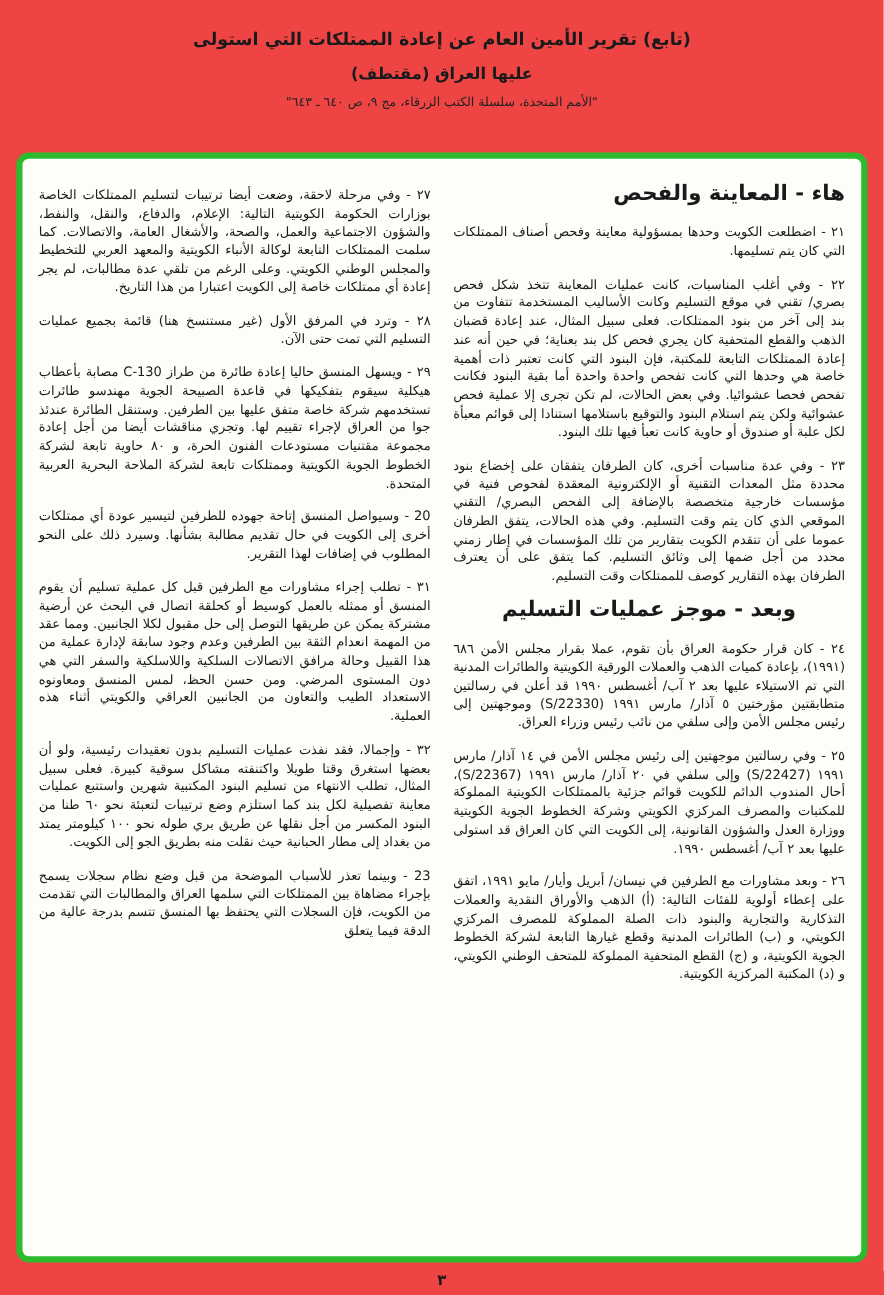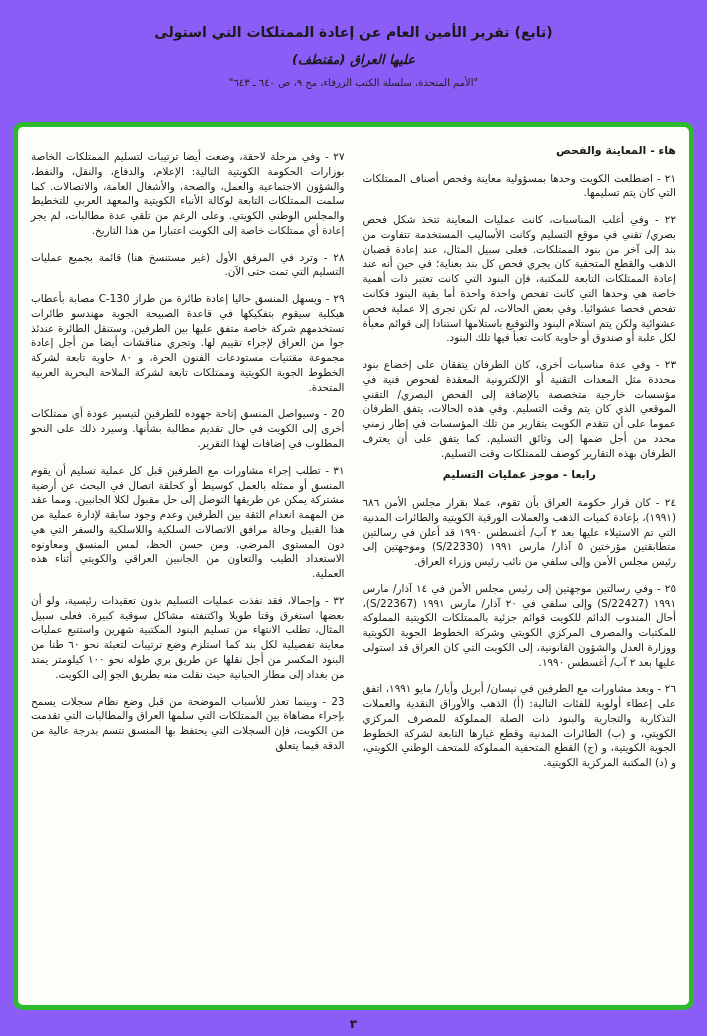--- a/index.html
+++ b/index.html
@@ -6,30 +6,30 @@
   html, body { margin: 0; padding: 0; }
   body {
     width: 707px; height: 1036px;
     background: #f6f6f2;
     font-family: "DejaVu Sans", sans-serif;
     color: #1a1a1a;
   }
   .page {
     position: relative;
     width: 707px; height: 1036px;
-    background: #8b5cf6;
+    background: #ef4444;
     overflow: hidden;
   }
   .header {
     direction: rtl;
     text-align: center;
     padding-top: 24px;
   }
   .title-line1 { font-size: 14px; font-weight: bold; letter-spacing: 0.2px; }
-  .title-line2 { font-size: 13px; font-weight: bold; margin-top: 12px; font-style: italic; }
+  .title-line2 { font-size: 13px; font-weight: bold; margin-top: 12px; }
   .source-line { font-size: 10px; margin-top: 10px; color: #222; }
   .green-box {
     position: absolute;
     left: 13px; right: 13px;
     top: 122px; bottom: 26px;
     border: 5px solid #2dbb2d;
     border-radius: 10px;
     padding: 10px 13px 8px 13px;
     overflow: hidden;
     background: #fdfdfa;
@@ -42,21 +42,21 @@
   }
   .col {
     flex: 1 1 0;
     text-align: justify;
     font-size: 10.4px;
     line-height: 1.42;
   }
   p.para { margin: 12px 0 7px 0; }
   .sec-heading {
     font-weight: bold;
-    font-size: 11px;
+    font-size: 17px;
     margin: 6px 0 7px 0;
     text-align: center;
   }
   .sec-heading.align-right { text-align: right; }
   .footer-page {
     position: absolute;
     bottom: 5px; left: 0; right: 0;
     text-align: center;
     font-size: 12px;
     font-weight: bold;
@@ -74,21 +74,21 @@
   </div>
 
   <div class="green-box">
     <div class="columns">
 
       <div class="col">
         <div class="sec-heading align-right">هاء - المعاينة والفحص</div>
         <p class="para">٢١ -   اضطلعت الكويت وحدها بمسؤولية معاينة وفحص أصناف الممتلكات التي كان يتم تسليمها.</p>
         <p class="para">٢٢ -   وفي أغلب المناسبات، كانت عمليات المعاينة تتخذ شكل فحص بصري/ تقني في موقع التسليم وكانت الأساليب المستخدمة تتفاوت من بند إلى آخر من بنود الممتلكات. فعلى سبيل المثال، عند إعادة قضبان الذهب والقطع المتحفية كان يجري فحص كل بند بعناية؛ في حين أنه عند إعادة الممتلكات التابعة للمكتبة، فإن البنود التي كانت تعتبر ذات أهمية خاصة هي وحدها التي كانت تفحص واحدة واحدة أما بقية البنود فكانت تفحص فحصا عشوائيا. وفي بعض الحالات، لم تكن تجرى إلا عملية فحص عشوائية ولكن يتم استلام البنود والتوقيع باستلامها استنادا إلى قوائم معبأة لكل علبة أو صندوق أو حاوية كانت تعبأ فيها تلك البنود.</p>
         <p class="para">٢٣ -   وفي عدة مناسبات أخرى، كان الطرفان يتفقان على إخضاع بنود محددة مثل المعدات التقنية أو الإلكترونية المعقدة لفحوص فنية في مؤسسات خارجية متخصصة بالإضافة إلى الفحص البصري/ التقني الموقعي الذي كان يتم وقت التسليم. وفي هذه الحالات، يتفق الطرفان عموما على أن تتقدم الكويت بتقارير من تلك المؤسسات في إطار زمني محدد من أجل ضمها إلى وثائق التسليم. كما يتفق على أن يعترف الطرفان بهذه التقارير كوصف للممتلكات وقت التسليم.</p>
-        <div class="sec-heading">رابعا -  موجز عمليات التسليم</div>
+        <div class="sec-heading">وبعد -  موجز عمليات التسليم</div>
         <p class="para">٢٤ -   كان قرار حكومة العراق بأن تقوم، عملا بقرار مجلس الأمن ٦٨٦ (١٩٩١)، بإعادة كميات الذهب والعملات الورقية الكويتية والطائرات المدنية التي تم الاستيلاء عليها بعد ٢ آب/ أغسطس ١٩٩٠ قد أعلن في رسالتين متطابقتين مؤرختين ٥ آذار/ مارس ١٩٩١ (S/22330) وموجهتين إلى رئيس مجلس الأمن وإلى سلفي من نائب رئيس وزراء العراق.</p>
         <p class="para">٢٥ -   وفي رسالتين موجهتين إلى رئيس مجلس الأمن في ١٤ آذار/ مارس ١٩٩١ (S/22427) وإلى سلفي في ٢٠ آذار/ مارس ١٩٩١ (S/22367)، أحال المندوب الدائم للكويت قوائم جزئية بالممتلكات الكويتية المملوكة للمكتبات والمصرف المركزي الكويتي وشركة الخطوط الجوية الكويتية ووزارة العدل والشؤون القانونية، إلى الكويت التي كان العراق قد استولى عليها بعد ٢ آب/ أغسطس ١٩٩٠.</p>
         <p class="para">٢٦ -   وبعد مشاورات مع الطرفين في نيسان/ أبريل وأيار/ مايو ١٩٩١، اتفق على إعطاء أولوية للفئات التالية: (أ) الذهب والأوراق النقدية والعملات التذكارية والتجارية والبنود ذات الصلة المملوكة للمصرف المركزي الكويتي، و (ب) الطائرات المدنية وقطع غيارها التابعة لشركة الخطوط الجوية الكويتية، و (ج) القطع المتحفية المملوكة للمتحف الوطني الكويتي، و (د) المكتبة المركزية الكويتية.</p>
       </div>
 
       <div class="col">
         <p class="para">٢٧ -   وفي مرحلة لاحقة، وضعت أيضا ترتيبات لتسليم الممتلكات الخاصة بوزارات الحكومة الكويتية التالية: الإعلام، والدفاع، والنقل، والنفط، والشؤون الاجتماعية والعمل، والصحة، والأشغال العامة، والاتصالات. كما سلمت الممتلكات التابعة لوكالة الأنباء الكويتية والمعهد العربي للتخطيط والمجلس الوطني الكويتي. وعلى الرغم من تلقي عدة مطالبات، لم يجر إعادة أي ممتلكات خاصة إلى الكويت اعتبارا من هذا التاريخ.</p>
         <p class="para">٢٨ -   وترد في المرفق الأول (غير مستنسخ هنا) قائمة بجميع عمليات التسليم التي تمت حتى الآن.</p>
         <p class="para">٢٩ -   ويسهل المنسق حاليا إعادة طائرة من طراز C-130 مصابة بأعطاب هيكلية سيقوم بتفكيكها في قاعدة الصبيحة الجوية مهندسو طائرات تستخدمهم شركة خاصة متفق عليها بين الطرفين. وستنقل الطائرة عندئذ جوا من العراق لإجراء تقييم لها. وتجري مناقشات أيضا من أجل إعادة مجموعة مقتنيات مستودعات الفنون الحرة، و ٨٠ حاوية تابعة لشركة الخطوط الجوية الكويتية وممتلكات تابعة لشركة الملاحة البحرية العربية المتحدة.</p>
         <p class="para">20 -   وسيواصل المنسق إتاحة جهوده للطرفين لتيسير عودة أي ممتلكات أخرى إلى الكويت في حال تقديم مطالبة بشأنها. وسيرد ذلك على النحو المطلوب في إضافات لهذا التقرير.</p>

